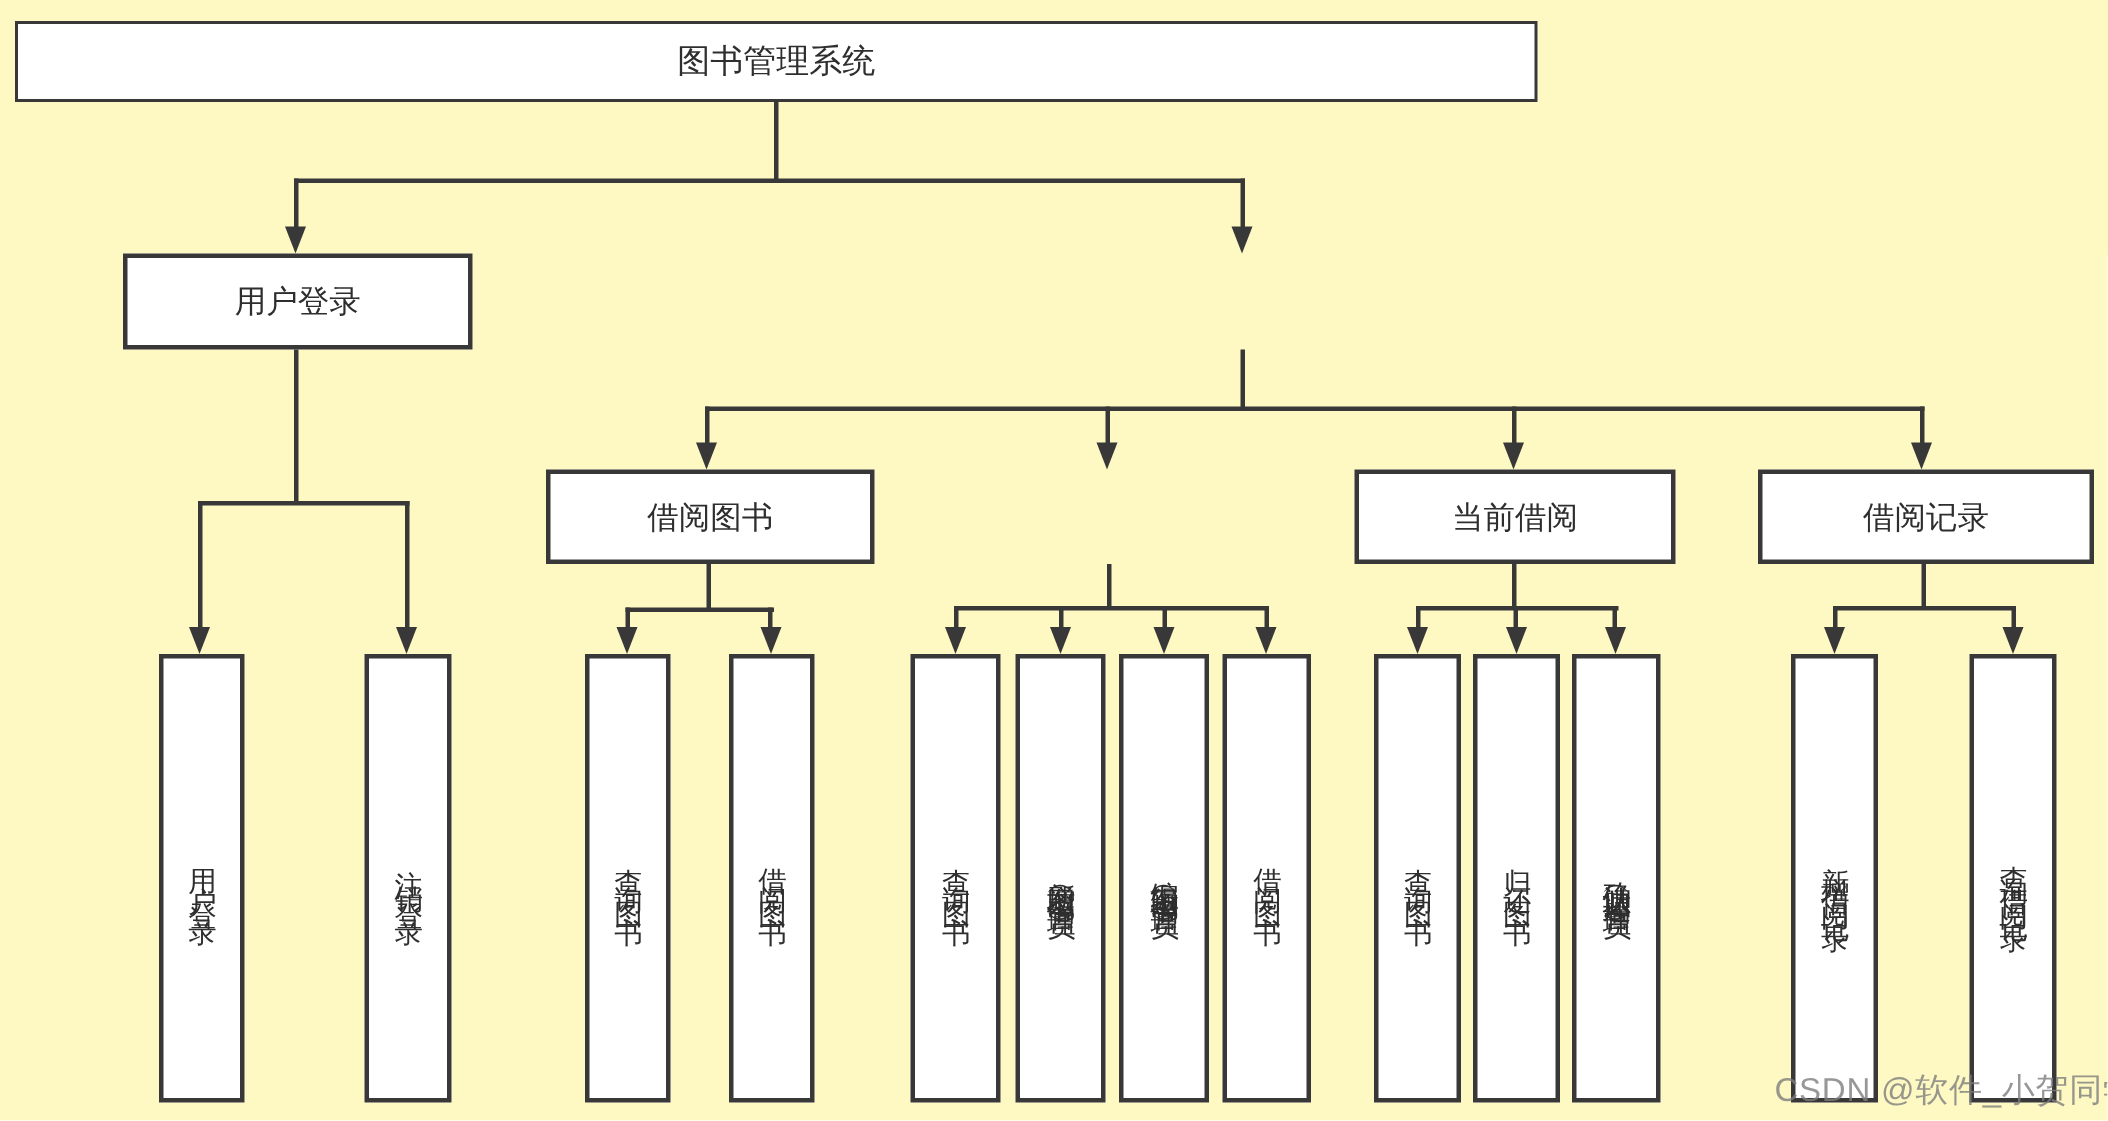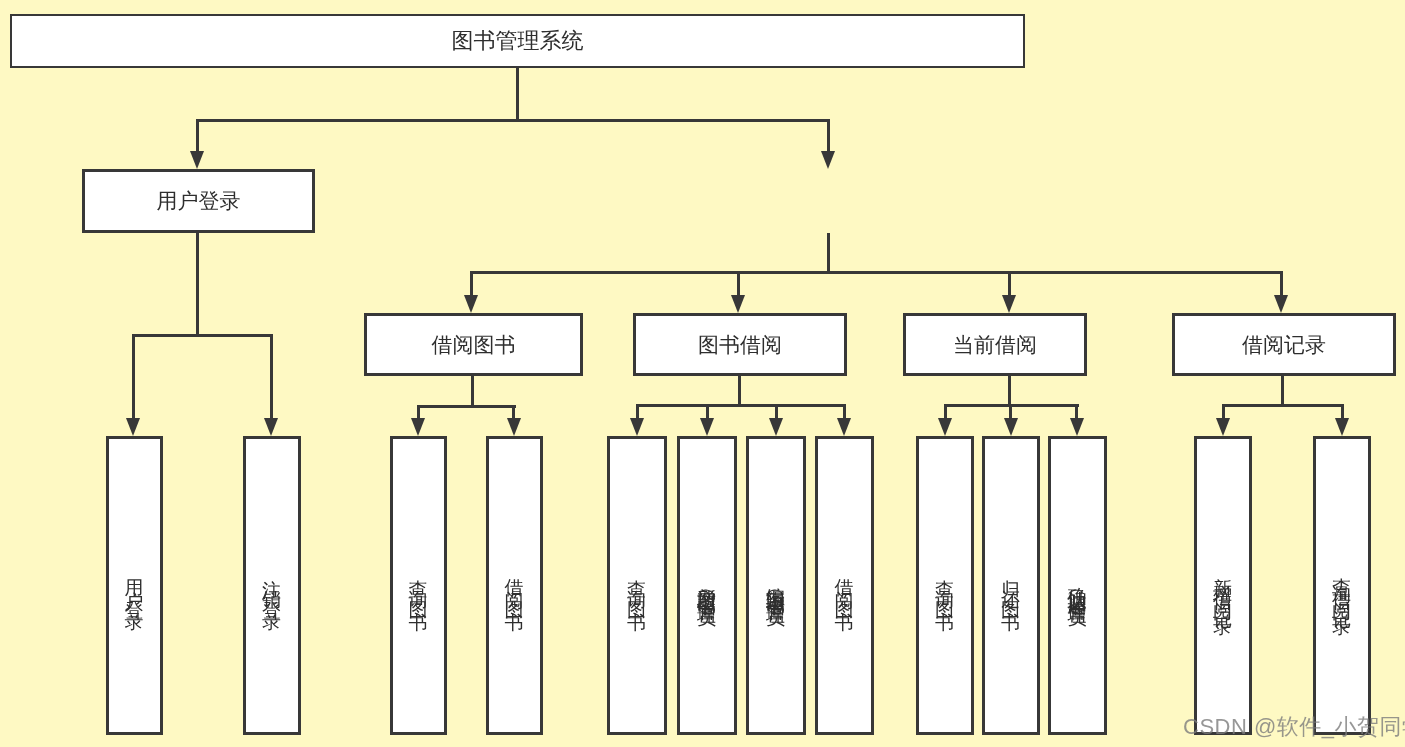--- a/index.html
+++ b/index.html
@@ -65,24 +65,21 @@
   <div class="vline" style="left:737px;top:271px;height:26px;"></div>
   <div class="arrow" style="left:731px;top:295px;"></div>
   <div class="vline" style="left:1008px;top:271px;height:26px;"></div>
   <div class="arrow" style="left:1002px;top:295px;"></div>
   <div class="vline" style="left:1280px;top:271px;height:26px;"></div>
   <div class="arrow" style="left:1274px;top:295px;"></div>
 
   <div class="box" style="left:364px;top:313px;width:219px;height:63px;">
     <span class="hlabel">借阅图书</span>
   </div>
-  <div class="box" style="left:633px;top:313px;width:214px;height:63px;">
-    <span class="hlabel">图书借阅</span>
-  </div>
-  <div class="box" style="left:903px;top:313px;width:184px;height:63px;">
+  <div class="box" style="left:903px;top:313px;width:214px;height:63px;">
     <span class="hlabel">当前借阅</span>
   </div>
   <div class="box" style="left:1172px;top:313px;width:224px;height:63px;">
     <span class="hlabel">借阅记录</span>
   </div>
 
   <div class="vline" style="left:471px;top:376px;height:31px;"></div>
   <div class="hline" style="left:417px;top:405px;width:99px;"></div>
   <div class="vline" style="left:417px;top:405px;height:15px;"></div>
   <div class="arrow" style="left:411px;top:418px;"></div>

